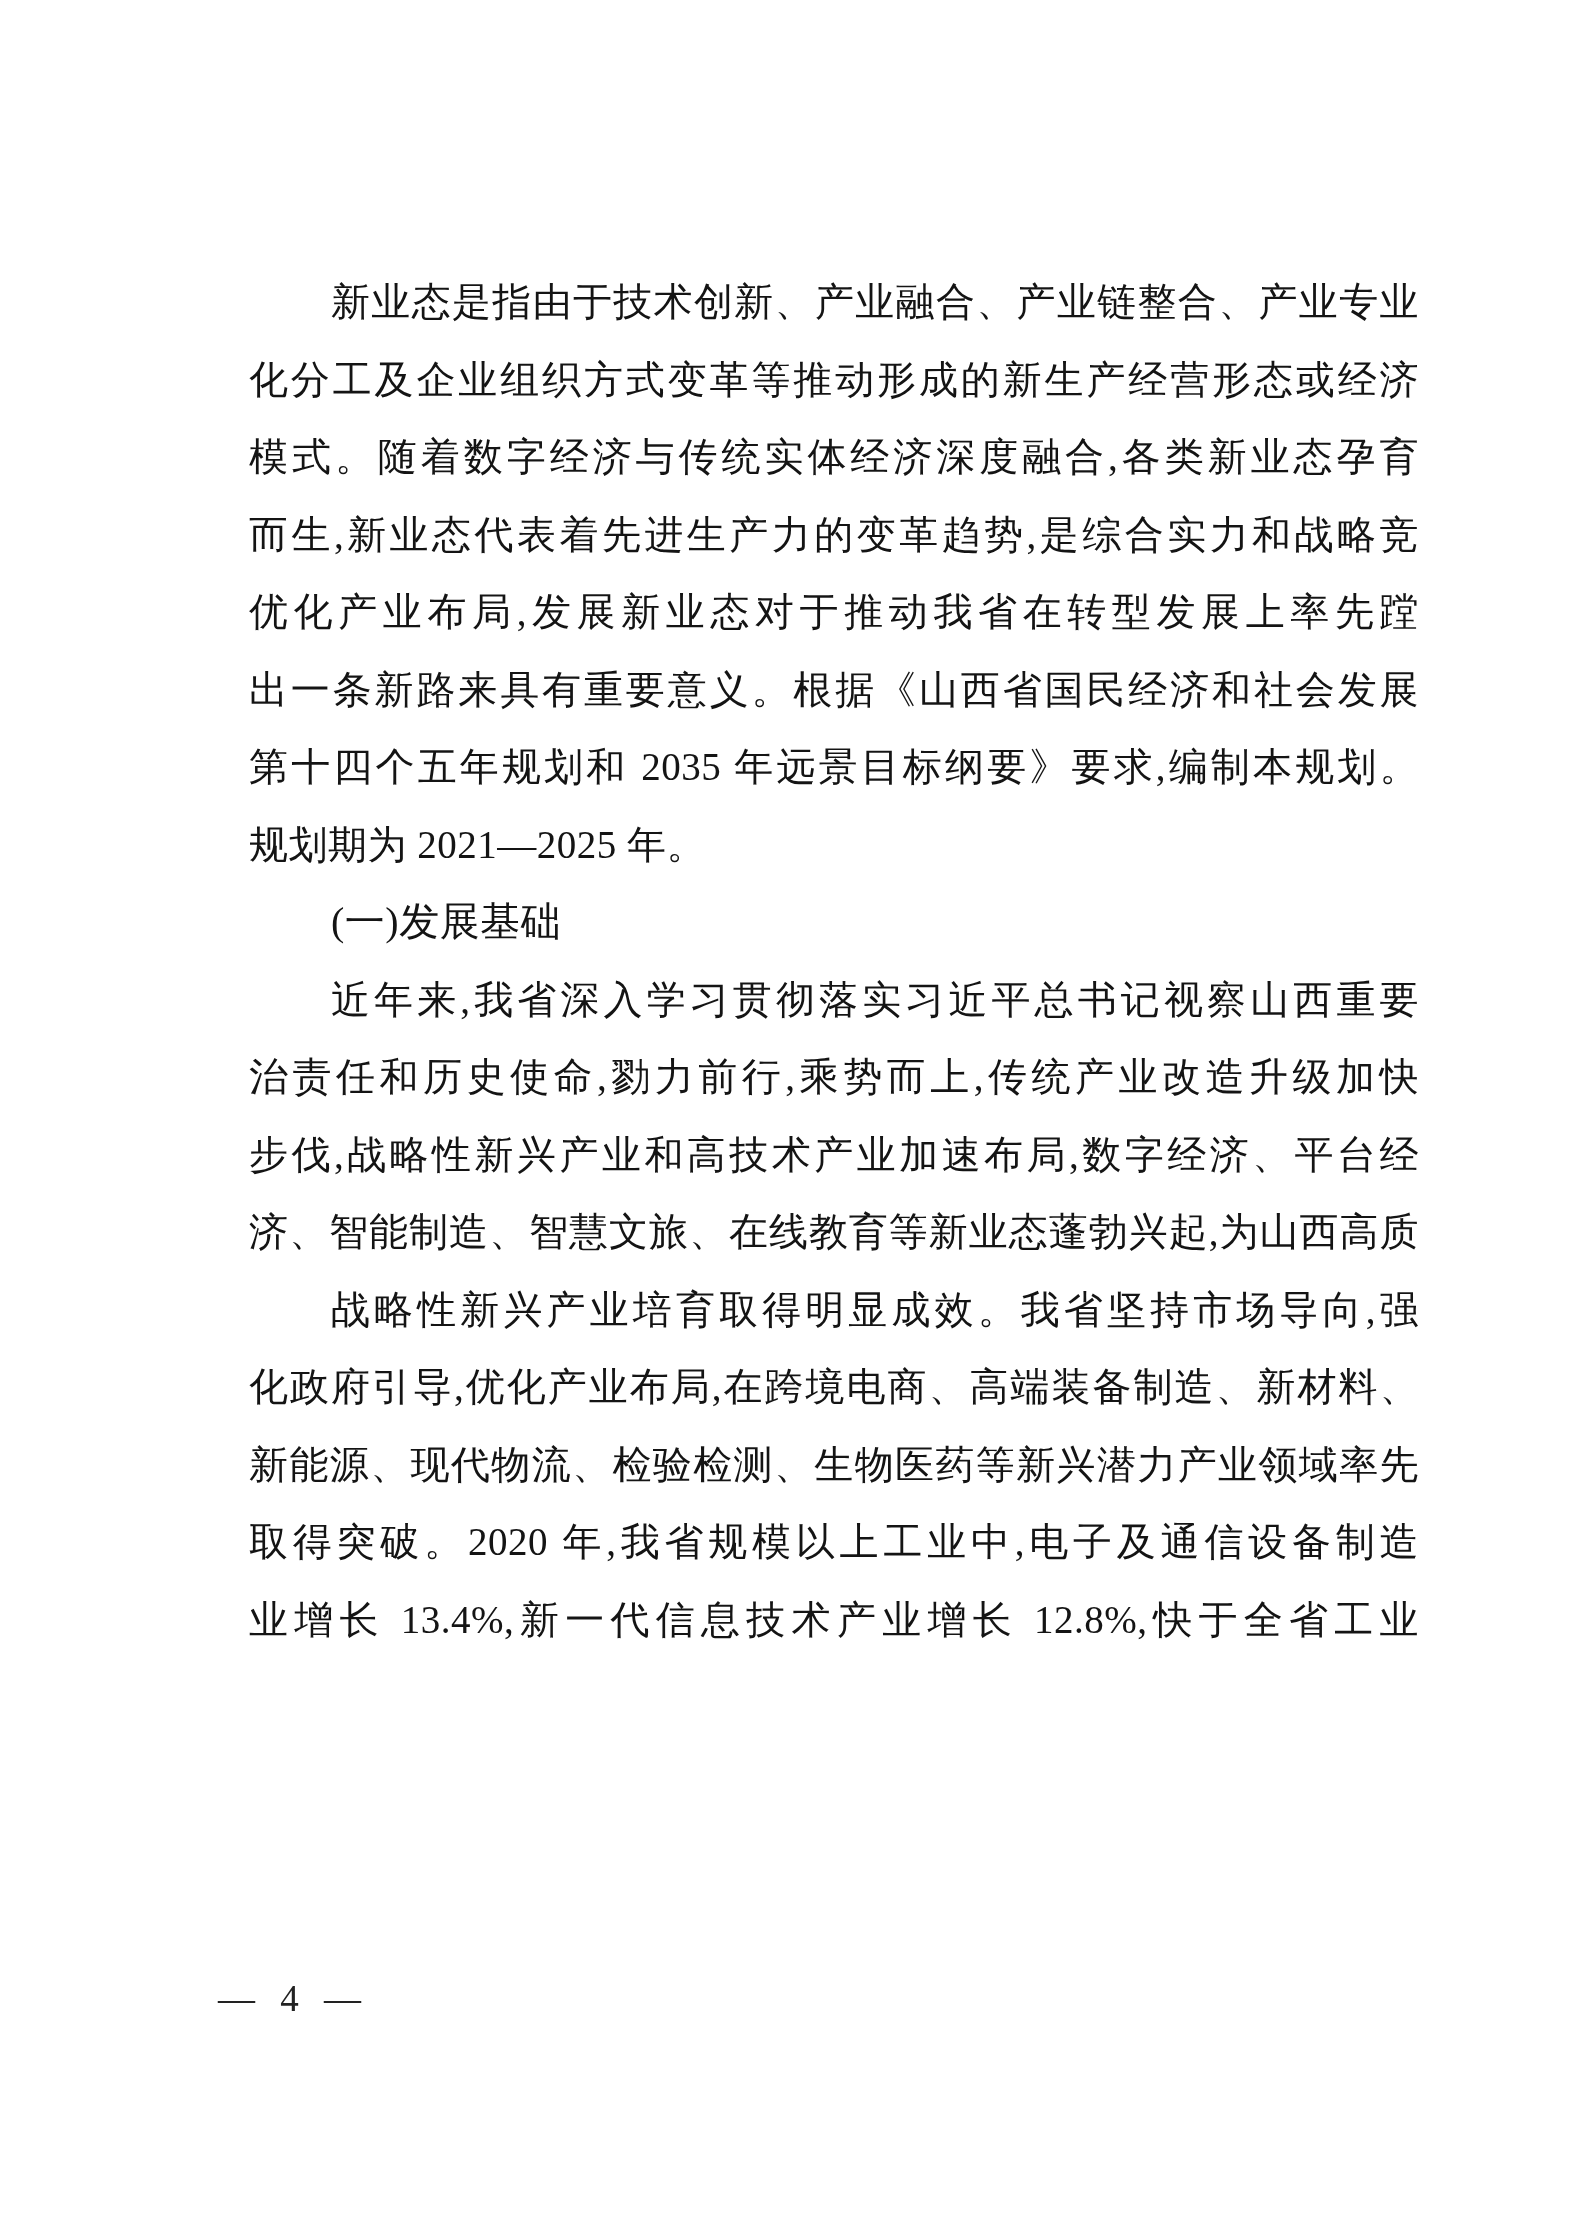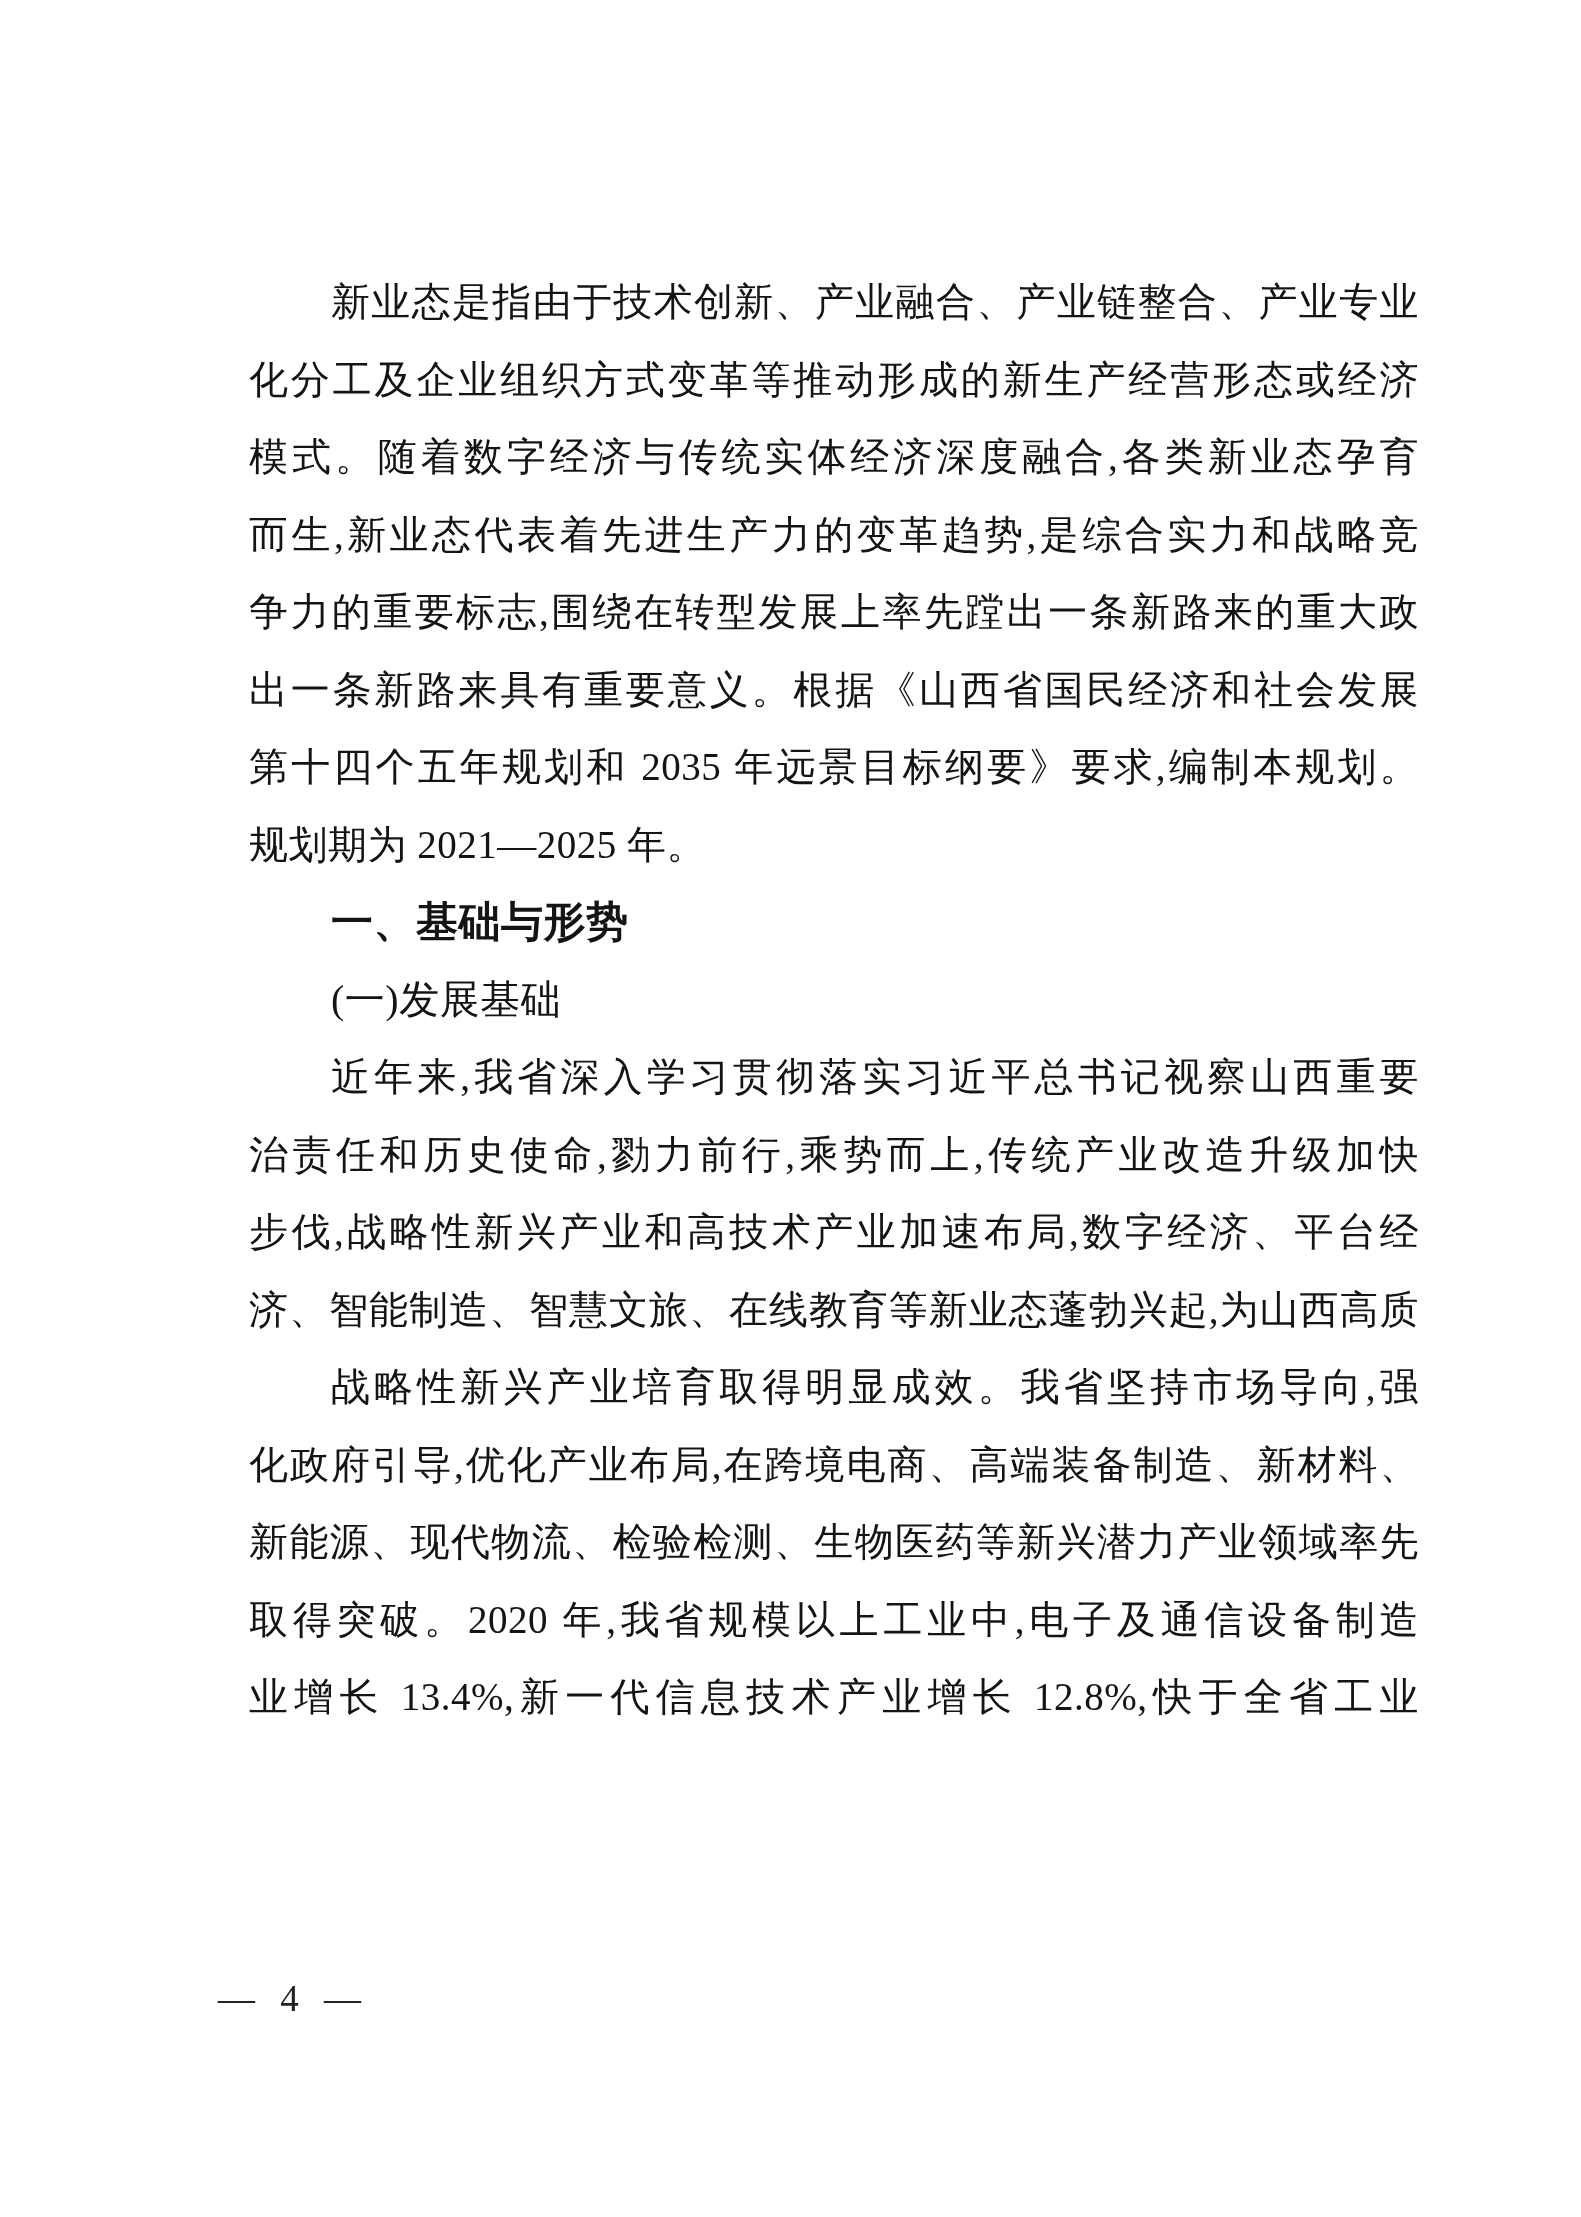--- a/index.html
+++ b/index.html
@@ -62,25 +62,24 @@
 </style>
 </head>
 <body>
 
 <div class="page">
   <div class="textblock">
     <div class="line indent">新业态是指由于技术创新、产业融合、产业链整合、产业专业</div>
     <div class="line">化分工及企业组织方式变革等推动形成的新生产经营形态或经济</div>
     <div class="line">模式。随着数字经济与传统实体经济深度融合,各类新业态孕育</div>
     <div class="line">而生,新业态代表着先进生产力的变革趋势,是综合实力和战略竞</div>
-    <div class="line">争力的重要标志,围绕在转型发展上率先蹚出一条新路来的重大政</div>
+    <div class="line">优化产业布局,发展新业态对于推动我省在转型发展上率先蹚</div>
     <div class="line">出一条新路来具有重要意义。根据《山西省国民经济和社会发展</div>
     <div class="line">第十四个五年规划和 2035 年远景目标纲要》要求,编制本规划。</div>
     <div class="line left">规划期为 2021—2025 年。</div>
-    <div class="line h1 indent">一、基础与形势</div>
     <div class="line h2 indent">(一)发展基础</div>
     <div class="line indent">近年来,我省深入学习贯彻落实习近平总书记视察山西重要</div>
     <div class="line">治责任和历史使命,勠力前行,乘势而上,传统产业改造升级加快</div>
     <div class="line">步伐,战略性新兴产业和高技术产业加速布局,数字经济、平台经</div>
     <div class="line">济、智能制造、智慧文旅、在线教育等新业态蓬勃兴起,为山西高质</div>
     <div class="line indent">战略性新兴产业培育取得明显成效。我省坚持市场导向,强</div>
     <div class="line">化政府引导,优化产业布局,在跨境电商、高端装备制造、新材料、</div>
     <div class="line">新能源、现代物流、检验检测、生物医药等新兴潜力产业领域率先</div>
     <div class="line">取得突破。2020 年,我省规模以上工业中,电子及通信设备制造</div>
     <div class="line">业增长 13.4%,新一代信息技术产业增长 12.8%,快于全省工业</div>

